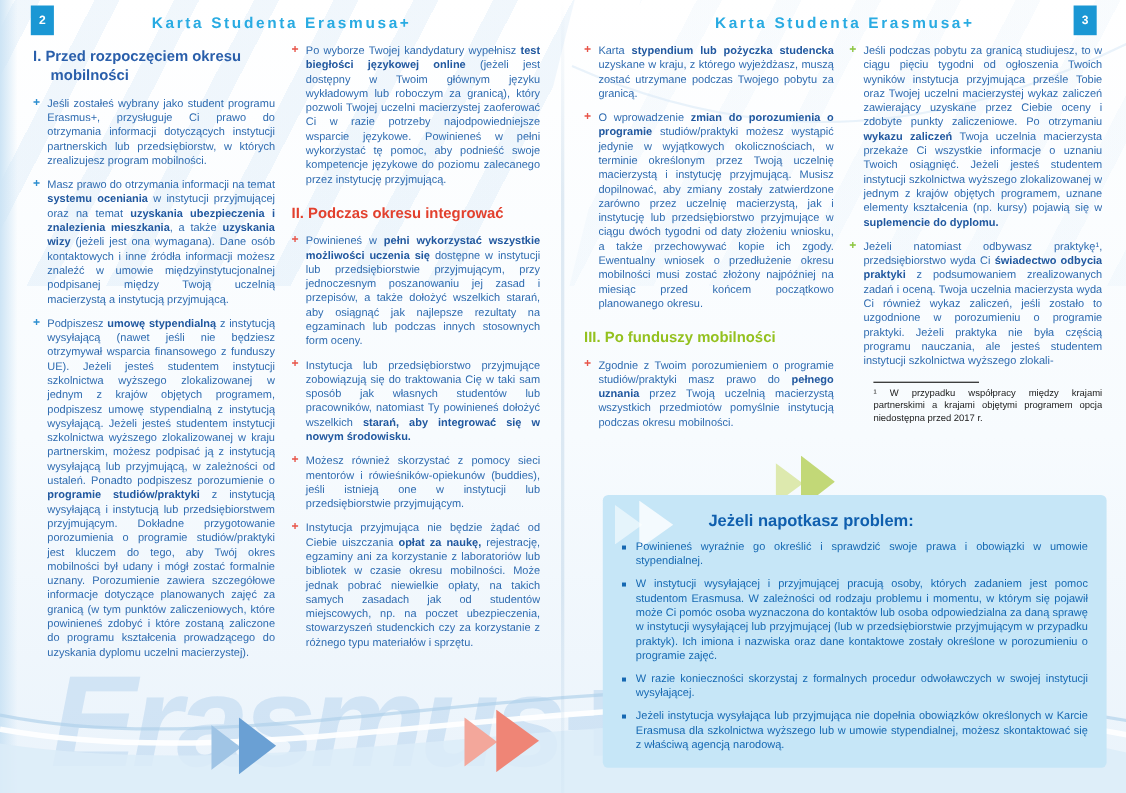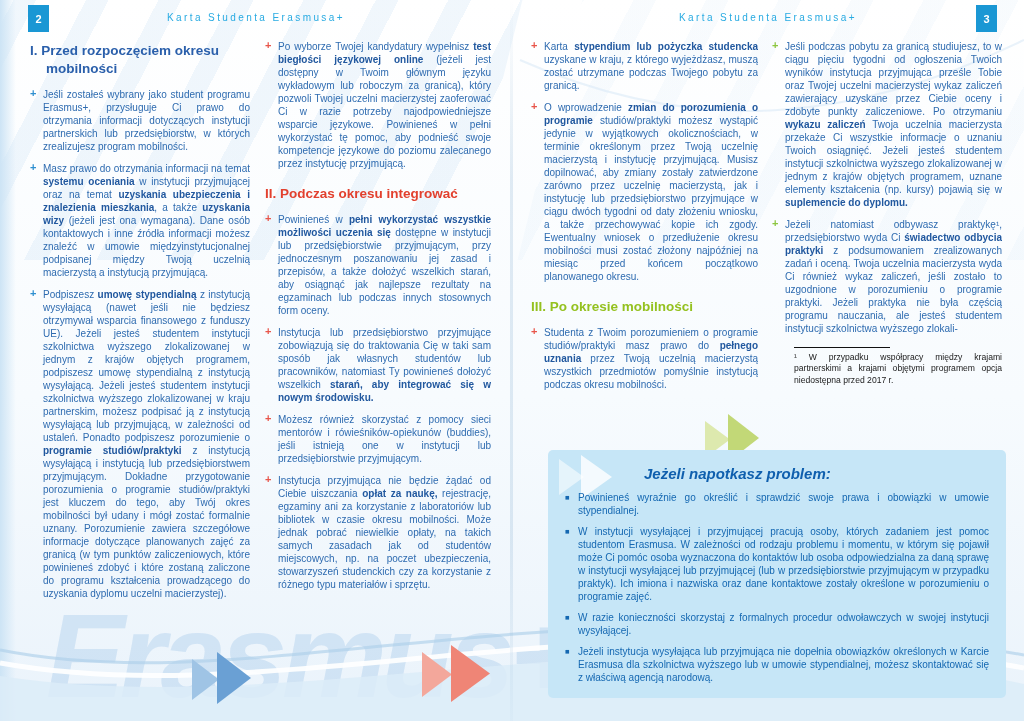--- a/index.html
+++ b/index.html
@@ -26,21 +26,21 @@
   #arr-red-2{left:451px;top:645px;width:39px;height:57px;background:#ef8576;}
   #arr-green-1{left:705px;top:421px;width:25px;height:37px;background:#dde9ae;}
   #arr-green-2{left:728px;top:414px;width:31px;height:48px;background:#c2d877;}
 
   
   .page-num{position:absolute;top:5px;width:21px;height:27px;z-index:3;background:#1a97d4;color:#fff;
             font-size:11px;font-weight:700;display:flex;align-items:center;justify-content:center;}
   #num-left{left:28px;}
   #num-right{left:976px;}
   .header-title{position:absolute;top:12px;width:512px;z-index:3;text-align:center;color:#29abe2;
-                font-weight:400;font-size:10px;letter-spacing:2.4px;}
+                font-weight:700;font-size:14px;letter-spacing:2.4px;}
   #title-left{left:0;}
   #title-right{left:512px;}
 
   
   .col{position:absolute;top:40px;z-index:2;max-height:652px;overflow:hidden;}
   #col0{left:30px;width:220px;}
   #col1{left:265px;width:226px;}
   #col2{left:531px;width:227px;max-height:392px;}
   #col3{left:772px;width:230px;max-height:400px;}
 
@@ -63,21 +63,21 @@
   .footnote{position:relative;margin-top:12px;padding-top:5px;font-size:8.6px;line-height:11.4px;
             color:#1a1a1a;text-align:justify;margin-left:22px;}
   .footnote::before{content:"";position:absolute;left:0;top:0;width:96px;border-top:1.6px solid #111;}
 
   
   .problem-box{position:absolute;left:548px;top:450px;width:458px;height:248px;z-index:2;
                background:#c6e6f7;border-radius:5px;color:#1568b2;overflow:hidden;}
   .box-arrow{position:absolute;clip-path:polygon(0 0,100% 50%,0 100%);}
   #box-arr-1{left:11px;top:9px;width:25px;height:36px;background:rgba(255,255,255,.55);}
   #box-arr-2{left:33px;top:5px;width:31px;height:44px;background:rgba(255,255,255,.8);}
-  .box-title{margin:15px 18px 9px 96px;font-size:15px;font-weight:700;color:#0f5fae;font-style:italic;}
+  .box-title{margin:15px 18px 9px 96px;font-size:15px;font-weight:700;color:#0f5fae;}
   .box-body{padding:0 17px;}
   .box-bullet{position:relative;padding-left:13px;margin-bottom:8px;font-size:10px;line-height:13px;
               text-align:justify;}
   .box-marker{position:absolute;left:0;top:0;font-size:7.5px;}
 </style>
 </head>
 <body>
 
 <div class="sheet">
 
@@ -108,22 +108,22 @@
       <div class="bullet"><span class="marker red">+</span><span class="">Po wyborze Twojej kandydatury wypełnisz </span><span class="b ">test biegłości językowej online</span><span class=""> (jeżeli jest dostępny w Twoim głównym języku wykładowym lub roboczym za granicą), który pozwoli Twojej uczelni macierzystej zaoferować Ci w razie potrzeby najodpowiedniejsze wsparcie językowe. Powinieneś w pełni wykorzystać tę pomoc, aby podnieść swoje kompetencje językowe do poziomu zalecanego przez instytucję przyjmującą.</span></div>
       <div class="col-heading red">II. Podczas okresu integrować</div>
       <div class="bullet"><span class="marker red">+</span><span class="">Powinieneś w </span><span class="b ">pełni wykorzystać wszystkie możliwości uczenia się</span><span class=""> dostępne w instytucji lub przedsiębiorstwie przyjmującym, przy jednoczesnym poszanowaniu jej zasad i przepisów, a także dołożyć wszelkich starań, aby osiągnąć jak najlepsze rezultaty na egzaminach lub podczas innych stosownych form oceny.</span></div>
       <div class="bullet"><span class="marker red">+</span><span class="">Instytucja lub przedsiębiorstwo przyjmujące zobowiązują się do traktowania Cię w taki sam sposób jak własnych studentów lub pracowników, natomiast Ty powinieneś dołożyć wszelkich </span><span class="b ">starań, aby integrować się w nowym środowisku.</span></div>
       <div class="bullet"><span class="marker red">+</span><span class="">Możesz również skorzystać z pomocy sieci mentorów i rówieśników-opiekunów </span><span class="i">(buddies)</span><span class="">, jeśli istnieją one w instytucji lub przedsiębiorstwie przyjmującym.</span></div>
       <div class="bullet"><span class="marker red">+</span><span class="">Instytucja przyjmująca nie będzie żądać od Ciebie uiszczania </span><span class="b ">opłat za naukę,</span><span class=""> rejestrację, egzaminy ani za korzystanie z laboratoriów lub bibliotek w czasie okresu mobilności. Może jednak pobrać niewielkie opłaty, na takich samych zasadach jak od studentów miejscowych, np. na poczet ubezpieczenia, stowarzyszeń studenckich czy za korzystanie z różnego typu materiałów i sprzętu.</span></div>
     </div>
   <div class="col" id="col2">
       <div class="bullet"><span class="marker red">+</span><span class="">Karta </span><span class="b ">stypendium lub pożyczka studencka</span><span class=""> uzyskane w kraju, z którego wyjeżdżasz, muszą zostać utrzymane podczas Twojego pobytu za granicą.</span></div>
       <div class="bullet"><span class="marker red">+</span><span class="">O wprowadzenie </span><span class="b ">zmian do porozumienia o programie</span><span class=""> studiów/praktyki możesz wystąpić jedynie w wyjątkowych okolicznościach, w terminie określonym przez Twoją uczelnię macierzystą i instytucję przyjmującą. Musisz dopilnować, aby zmiany zostały zatwierdzone zarówno przez uczelnię macierzystą, jak i instytucję lub przedsiębiorstwo przyjmujące w ciągu dwóch tygodni od daty złożeniu wniosku, a także przechowywać kopie ich zgody. Ewentualny wniosek o przedłużenie okresu mobilności musi zostać złożony najpóźniej na miesiąc przed końcem początkowo planowanego okresu.</span></div>
-      <div class="col-heading green">III. Po okresie mobilności</div>
-      <div class="bullet"><span class="marker red">+</span><span class="">Studenta z Twoim porozumieniem o programie studiów/praktyki masz prawo do </span><span class="b ">pełnego uznania</span><span class=""> przez Twoją uczelnią macierzystą wszystkich przedmiotów pomyślnie instytucją podczas okresu mobilności.</span></div>
+      <div class="col-heading green">III. Po funduszy mobilności</div>
+      <div class="bullet"><span class="marker red">+</span><span class="">Zgodnie z Twoim porozumieniem o programie studiów/praktyki masz prawo do </span><span class="b ">pełnego uznania</span><span class=""> przez Twoją uczelnią macierzystą wszystkich przedmiotów pomyślnie instytucją podczas okresu mobilności.</span></div>
     </div>
   <div class="col" id="col3">
       <div class="bullet"><span class="marker green">+</span><span class="">Jeśli podczas pobytu za granicą studiujesz, to w ciągu pięciu tygodni od ogłoszenia Twoich wyników instytucja przyjmująca prześle Tobie oraz Twojej uczelni macierzystej wykaz zaliczeń zawierający uzyskane przez Ciebie oceny i zdobyte punkty zaliczeniowe. Po otrzymaniu </span><span class="b ">wykazu zaliczeń</span><span class=""> Twoja uczelnia macierzysta przekaże Ci wszystkie informacje o uznaniu Twoich osiągnięć. Jeżeli jesteś studentem instytucji szkolnictwa wyższego zlokalizowanej w jednym z krajów objętych programem, uznane elementy kształcenia (np. kursy) pojawią się w </span><span class="b ">suplemencie do dyplomu.</span></div>
       <div class="bullet"><span class="marker green">+</span><span class="">Jeżeli natomiast odbywasz praktykę¹, przedsiębiorstwo wyda Ci </span><span class="b ">świadectwo odbycia praktyki</span><span class=""> z podsumowaniem zrealizowanych zadań i oceną. Twoja uczelnia macierzysta wyda Ci również wykaz zaliczeń, jeśli zostało to uzgodnione w porozumieniu o programie praktyki. Jeżeli praktyka nie była częścią programu nauczania, ale jesteś studentem instytucji szkolnictwa wyższego zlokali-</span></div>
       <div class="footnote">¹ W przypadku współpracy między krajami partnerskimi a krajami objętymi programem opcja niedostępna przed 2017 r.</div>
     </div>
 
   <div class="problem-box">
     <div class="box-arrow" id="box-arr-1"></div>
     <div class="box-arrow" id="box-arr-2"></div>

